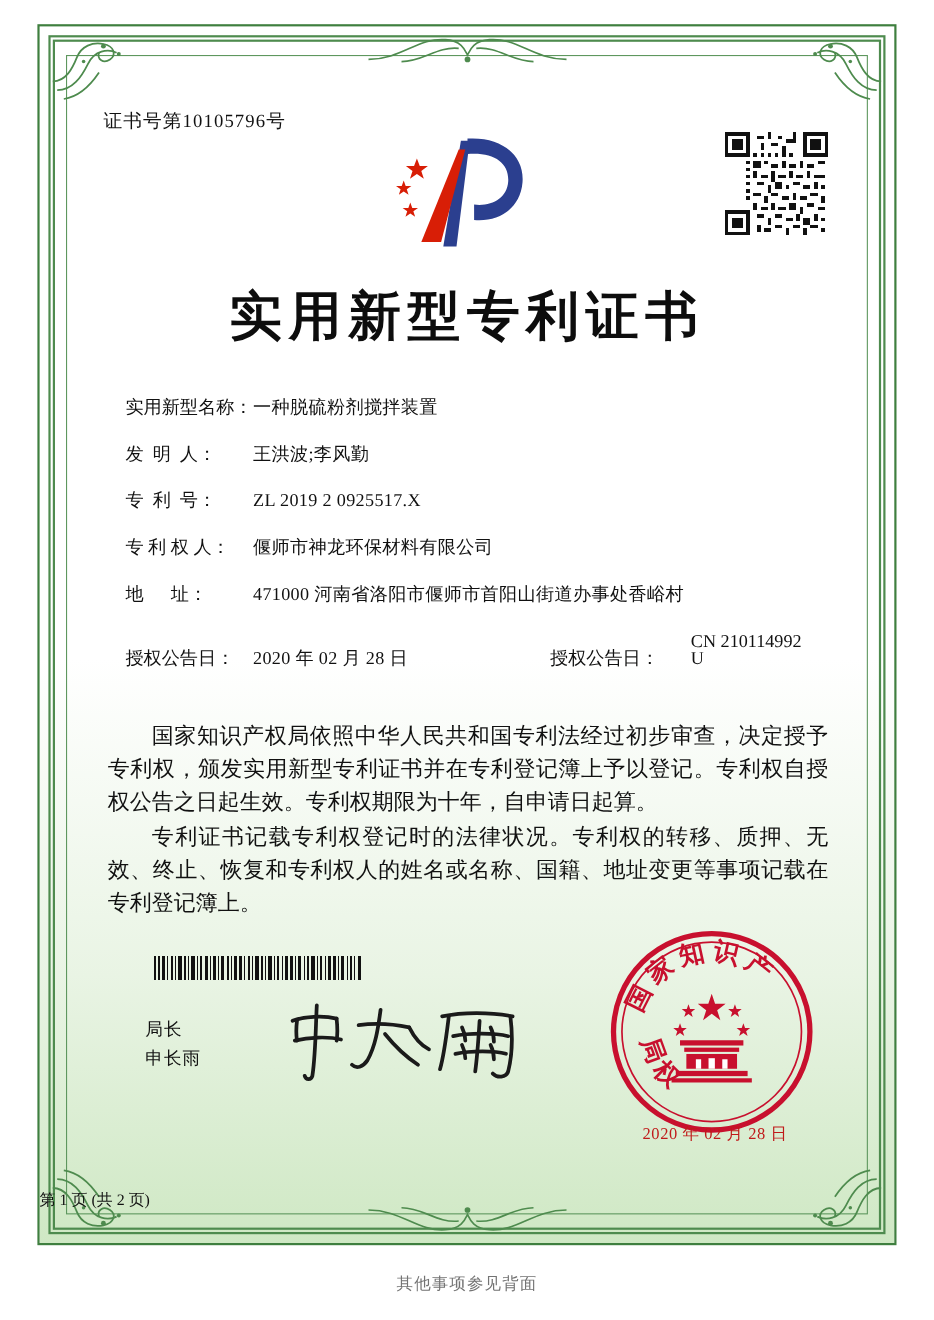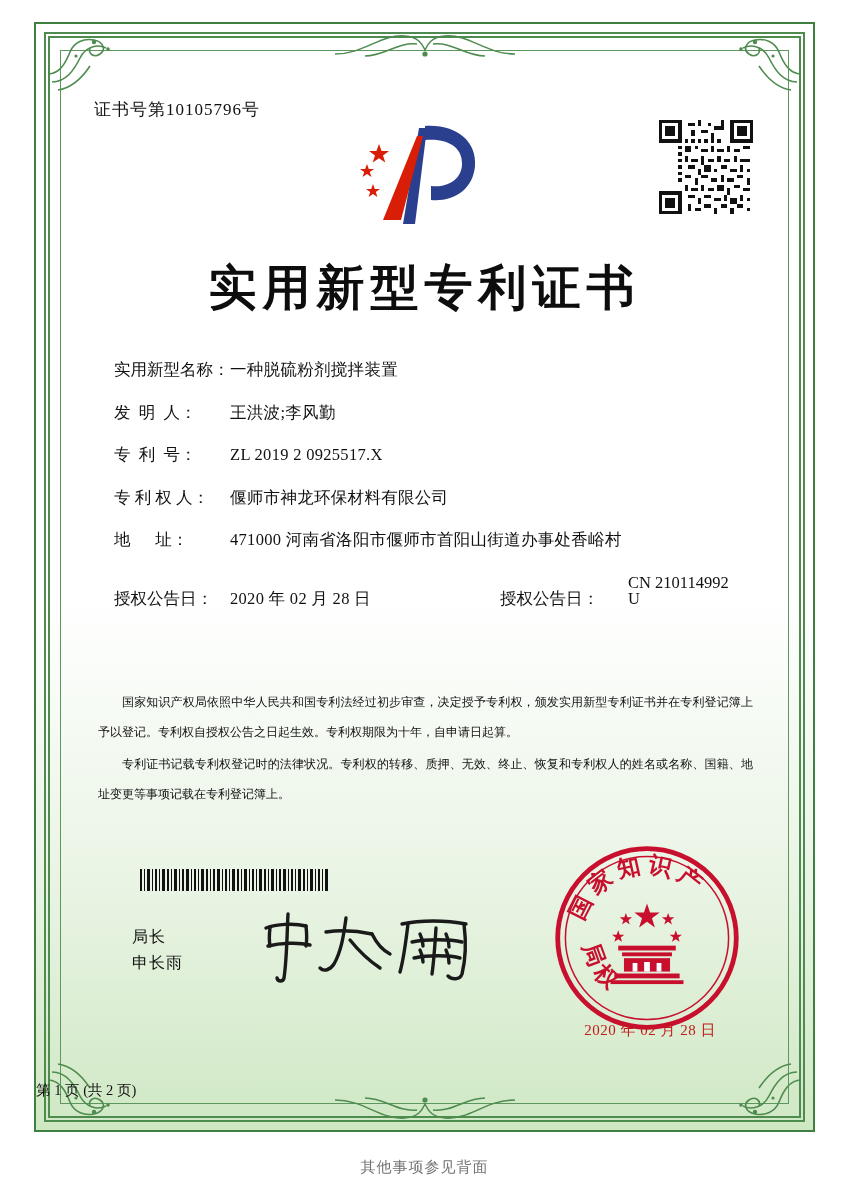--- a/index.html
+++ b/index.html
@@ -152,26 +152,25 @@
   .field-label2 {
     flex: 0 0 auto;
     width: 108px;
     white-space: pre;
   }
   .field-value2 { flex: 1 1 auto; margin-left: 20px; }
 
   .paragraphs {
     position: absolute;
     left: 62px;
-    top: 664px;
+    top: 630px;
     width: 655px;
-    font-size: 12px;
+    font-size: 20px;
     line-height: 30px;
     text-align: justify;
-    font-family: Liberation Mono, monospace;
   }
   .paragraphs p {
     margin: 0 0 2px 0;
     text-indent: 2em;
   }
 
   
   .barcode {
     position: absolute;
     left: 104px;

